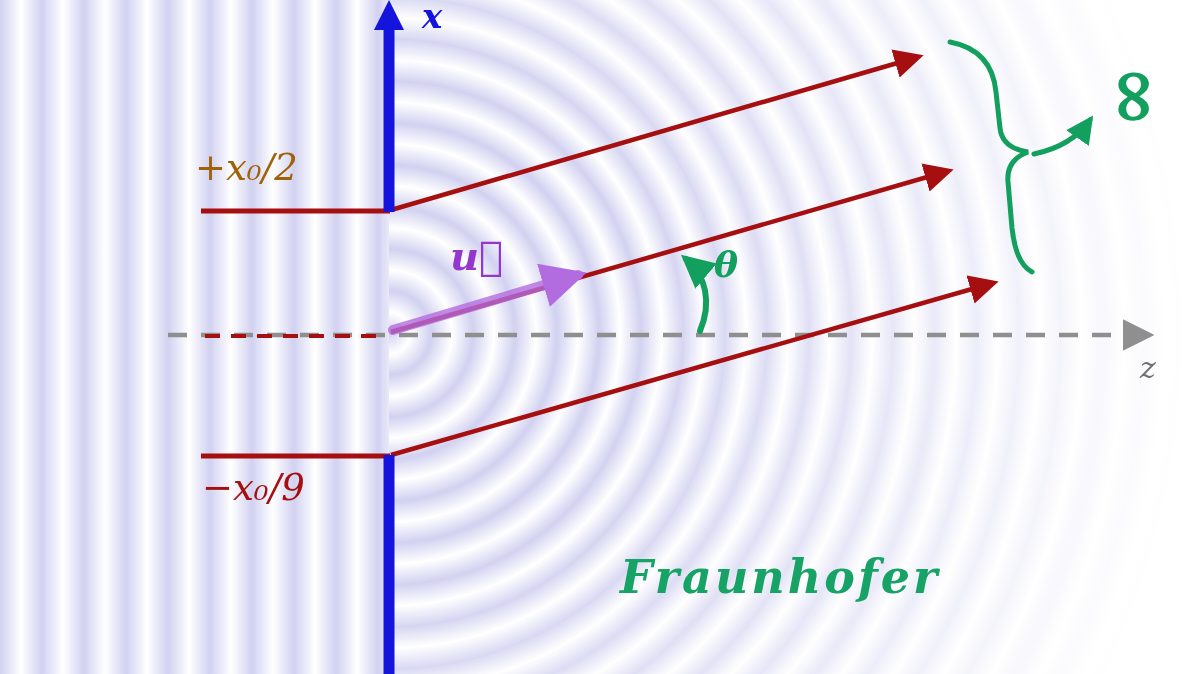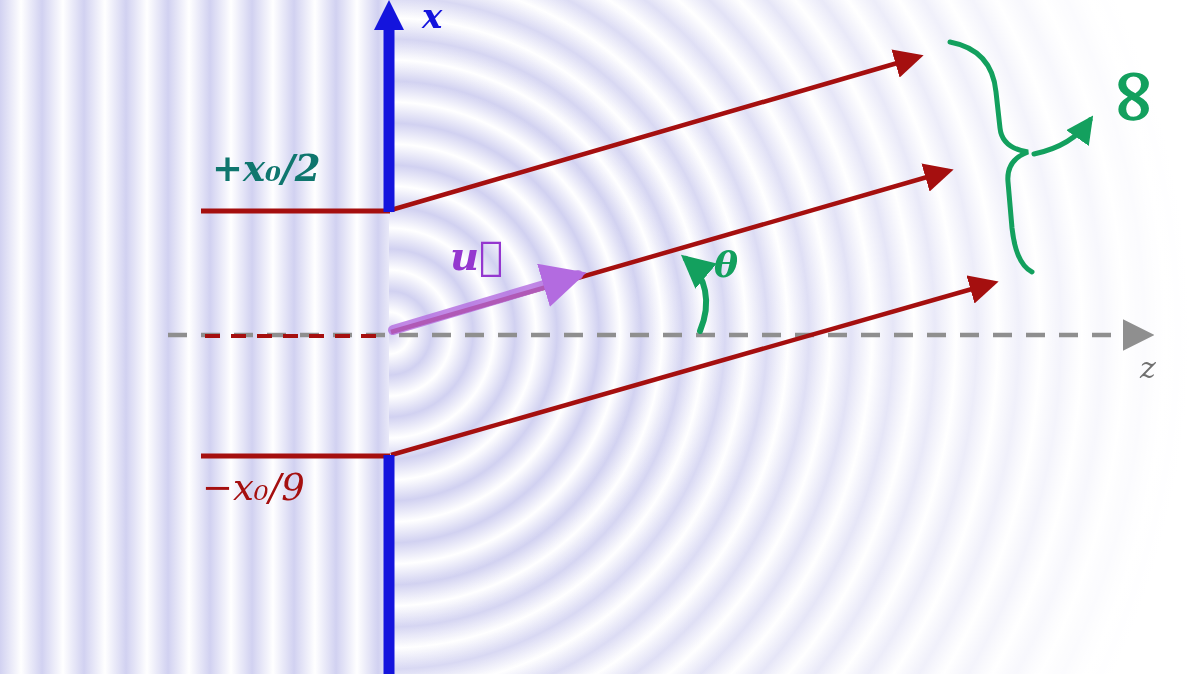--- a/index.html
+++ b/index.html
@@ -34,21 +34,21 @@
   svg{position:absolute;left:0;top:0;}
   
   .lbl{
     position:absolute;
     font-style:italic;
     white-space:nowrap;
     user-select:none;
   }
   .lbl-x      {left:422px;top:-4px;  font-size:34px;font-weight:600;color:#1414dd;}
   .lbl-z      {left:1140px;top:350px;font-size:30px;color:#6f6f6f;}
-  .lbl-top    {left:212px;top:146px; font-size:37px;color:#0f766e;font-weight:bold;}
+  .lbl-top    {left:195px;top:146px; font-size:37px;color:#a16207;}
   .lbl-bottom {left:202px;top:466px; font-size:37px;color:#a50f0f;}
   .lbl-u      {left:450px;top:232px; font-size:40px;font-weight:700;color:#9437cf;}
   .lbl-theta  {left:714px;top:243px; font-size:36px;font-weight:600;color:#13a05e;}
   .lbl-inf{
     left:1106px;top:52px;font-size:76px;font-weight:700;color:#13a05e;
     font-style:normal;
   }
   .lbl-inf span{display:inline-block;transform:rotate(90deg);}
   .lbl-fraunhofer{
     left:620px;top:550px;font-size:46px;font-weight:600;
@@ -109,14 +109,15 @@
 
   <div class="lbl lbl-x">x</div>
   <div class="lbl lbl-z">z</div>
   <div class="lbl lbl-top">+x₀/2</div>
   <div class="lbl lbl-bottom">−x₀/9</div>
   <div class="lbl lbl-u">u⃗</div>
   <div class="lbl lbl-theta">θ</div>
   <div class="lbl lbl-inf">
     <span>∞</span>
   </div>
+  <div class="lbl lbl-fraunhofer">Fraunhofer</div>
 
 </div>
 
 </body></html>

